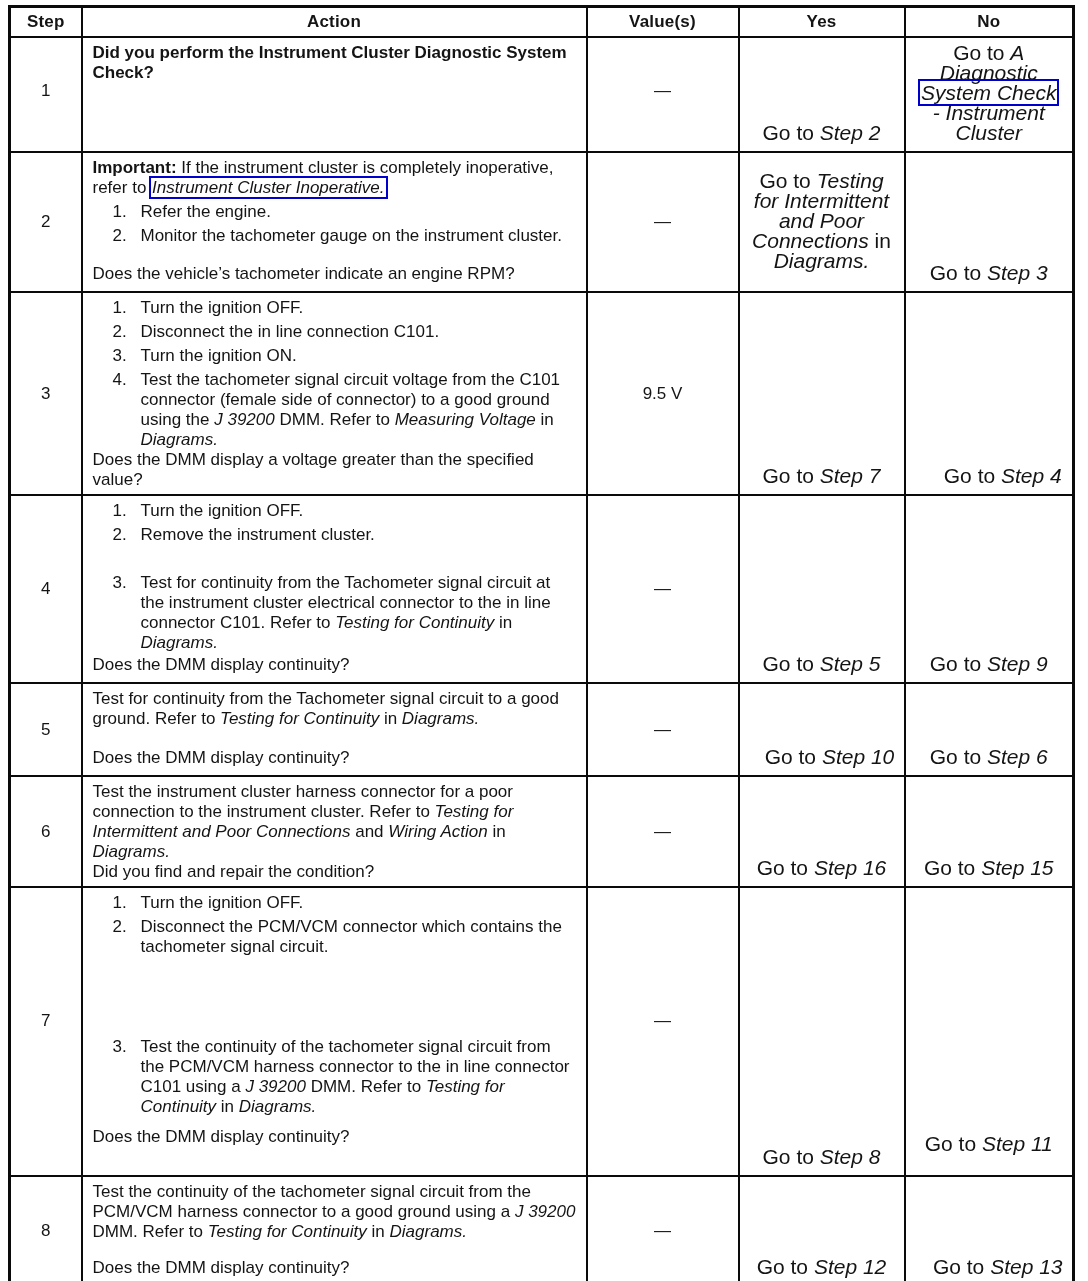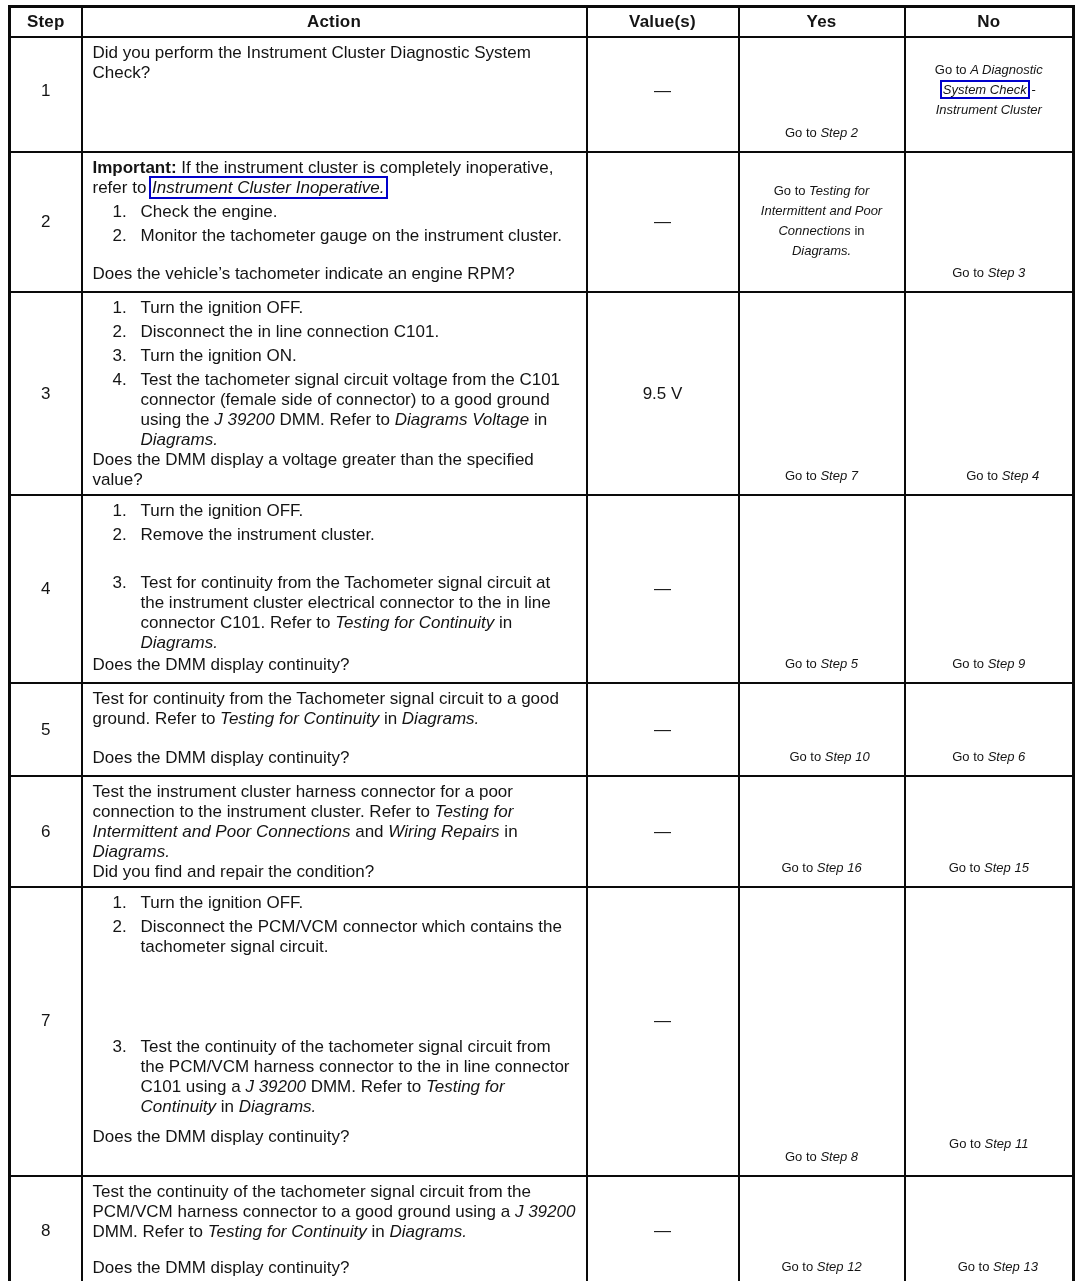--- a/index.html
+++ b/index.html
@@ -26,21 +26,21 @@
   .yn{text-align:center;padding:5px 6px 8px;}
   .step-num{font-size:17px;}
   .val{font-size:17px;}
   .block{font-size:17px;line-height:20px;text-align:left;}
   .block + .block{margin-top:4px;}
   .para{}
   .item{display:flex;padding-left:20px;}
   .num{flex:none;width:28px;}
   .txt{flex:1;}
   .block.question{margin-top:auto;}
-  .goto{font-size:13px;line-height:20px;}
+  .goto{font-size:21px;line-height:20px;}
   .goto-bottom{margin-top:auto;}
   .goto-center{margin-top:auto;margin-bottom:auto;align-self:center;max-width:142px;}
   .b{font-weight:bold;}
   .i{font-style:italic;}
   .linkbox{
     font-style:italic;
     box-shadow:0 0 0 2px var(--link,#0000cc);
     padding:0 1px;
     cursor:pointer;
   }
@@ -64,21 +64,21 @@
       <th>Yes</th>
       <th>No</th>
     </tr>
   </thead>
   <tbody>
       <tr style="height: 108px;">
         <td>
           <div class="inner center-all step-num" style="height: 106px;">1</div>
         </td>
         <td>
-          <div class="inner" style="height: 106px;">
+          <div class="inner" style="height: 106px; font-weight: bold;">
             <div class="block para"><span>Did you perform the Instrument Cluster Diagnostic System Check?</span></div>
           </div>
         </td>
         <td>
           <div class="inner center-all val" style="height: 106px;">
             <span>—</span>
           </div>
         </td>
         <td>
           <div class="inner yn" style="height: 106px; margin-top: 7px;">
@@ -93,21 +93,21 @@
       </tr>
       <tr style="height: 140px;">
         <td>
           <div class="inner center-all step-num" style="height: 138px;">2</div>
         </td>
         <td>
           <div class="inner" style="height: 138px;">
             <div class="block para"><span class="b">Important:</span><span> If the instrument cluster is completely inoperative, refer to </span><span class="i linkbox">Instrument Cluster Inoperative.</span></div>
             <div class="block item">
               <span class="num">1.</span>
-              <span class="txt"><span>Check the engine.</span></span>
+              <span class="txt"><span>Refer the engine.</span></span>
             </div>
             <div class="block item">
               <span class="num">2.</span>
               <span class="txt"><span>Monitor the tachometer gauge on the instrument cluster.</span></span>
             </div>
             <div class="block question"><span>Does the vehicle’s tachometer indicate an engine RPM?</span></div>
           </div>
         </td>
         <td>
           <div class="inner center-all val" style="height: 138px;">
@@ -138,21 +138,21 @@
             <div class="block item">
               <span class="num">2.</span>
               <span class="txt"><span>Disconnect the in line connection C101.</span></span>
             </div>
             <div class="block item">
               <span class="num">3.</span>
               <span class="txt"><span>Turn the ignition ON.</span></span>
             </div>
             <div class="block item">
               <span class="num">4.</span>
-              <span class="txt"><span>Test the tachometer signal circuit voltage from the C101 connector (female side of connector) to a good ground using the </span><span class="i">J 39200</span><span> DMM. Refer to </span><span class="i">Diagrams Voltage</span><span> in </span><span class="i">Diagrams.</span></span>
+              <span class="txt"><span>Test the tachometer signal circuit voltage from the C101 connector (female side of connector) to a good ground using the </span><span class="i">J 39200</span><span> DMM. Refer to </span><span class="i">Measuring Voltage</span><span> in </span><span class="i">Diagrams.</span></span>
             </div>
             <div class="block question"><span>Does the DMM display a voltage greater than the specified value?</span></div>
           </div>
         </td>
         <td>
           <div class="inner center-all val" style="height: 201px;">
             <span>9.5 V</span>
           </div>
         </td>
         <td>
@@ -228,21 +228,21 @@
             <div class="goto goto-bottom"><span>Go to </span><span class="i">Step 6</span></div>
           </div>
         </td>
       </tr>
       <tr style="height: 111px;">
         <td>
           <div class="inner center-all step-num" style="height: 109px;">6</div>
         </td>
         <td>
           <div class="inner" style="height: 109px;">
-            <div class="block para"><span>Test the instrument cluster harness connector for a poor connection to the instrument cluster. Refer to </span><span class="i">Testing for Intermittent and Poor Connections</span><span> and </span><span class="i">Wiring Repairs</span><span> in </span><span class="i">Diagrams.</span></div>
+            <div class="block para"><span>Test the instrument cluster harness connector for a poor connection to the instrument cluster. Refer to </span><span class="i">Testing for Intermittent and Poor Connections</span><span> and </span><span class="i">Wiring Action</span><span> in </span><span class="i">Diagrams.</span></div>
             <div class="block question"><span>Did you find and repair the condition?</span></div>
           </div>
         </td>
         <td>
           <div class="inner center-all val" style="height: 109px;">
             <span>—</span>
           </div>
         </td>
         <td>
           <div class="inner yn" style="height: 109px;">

